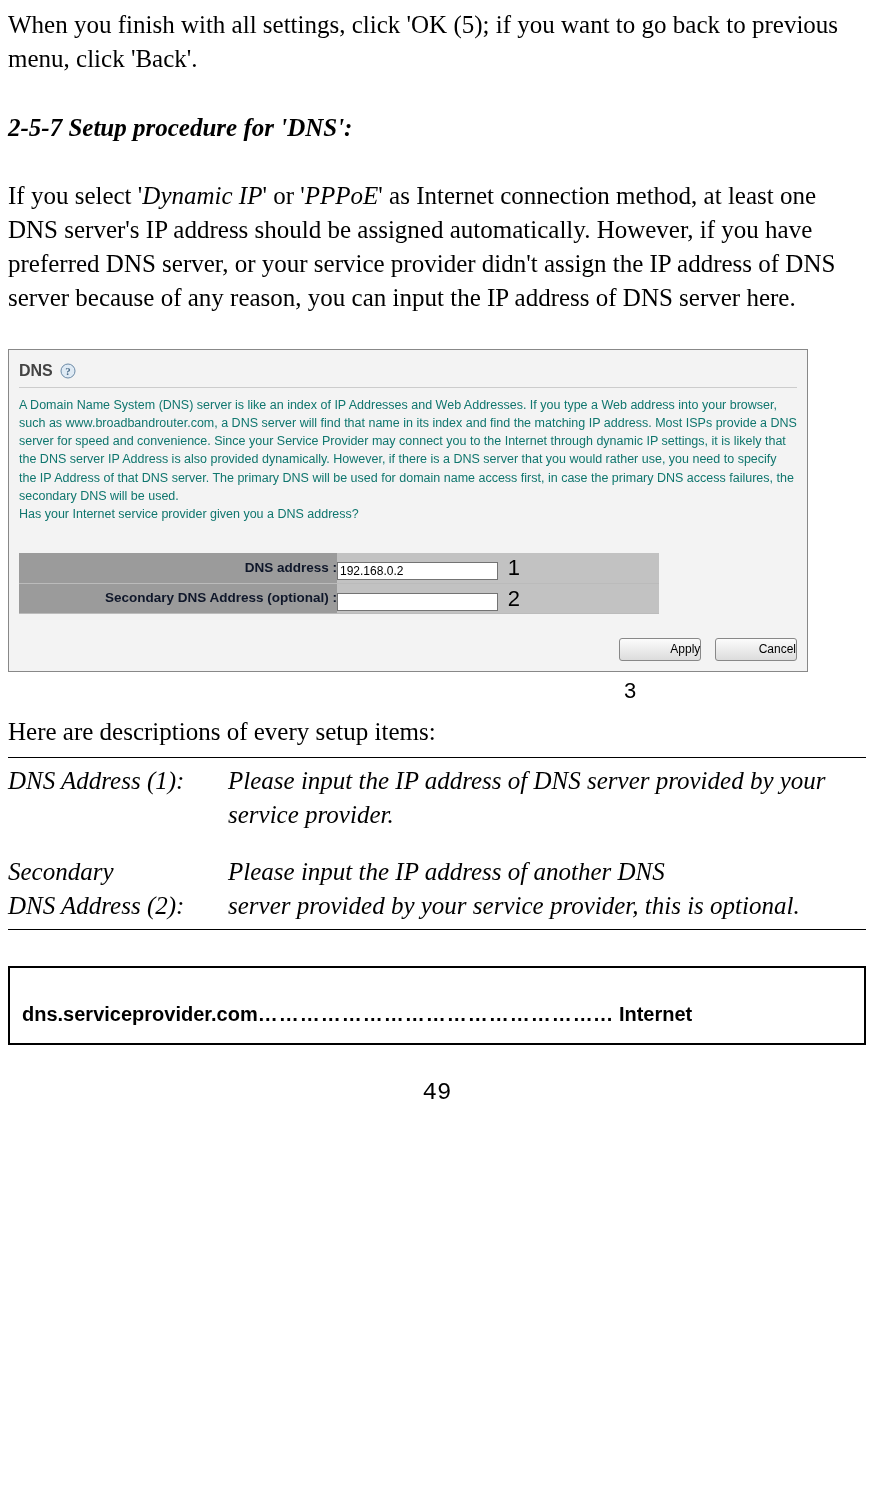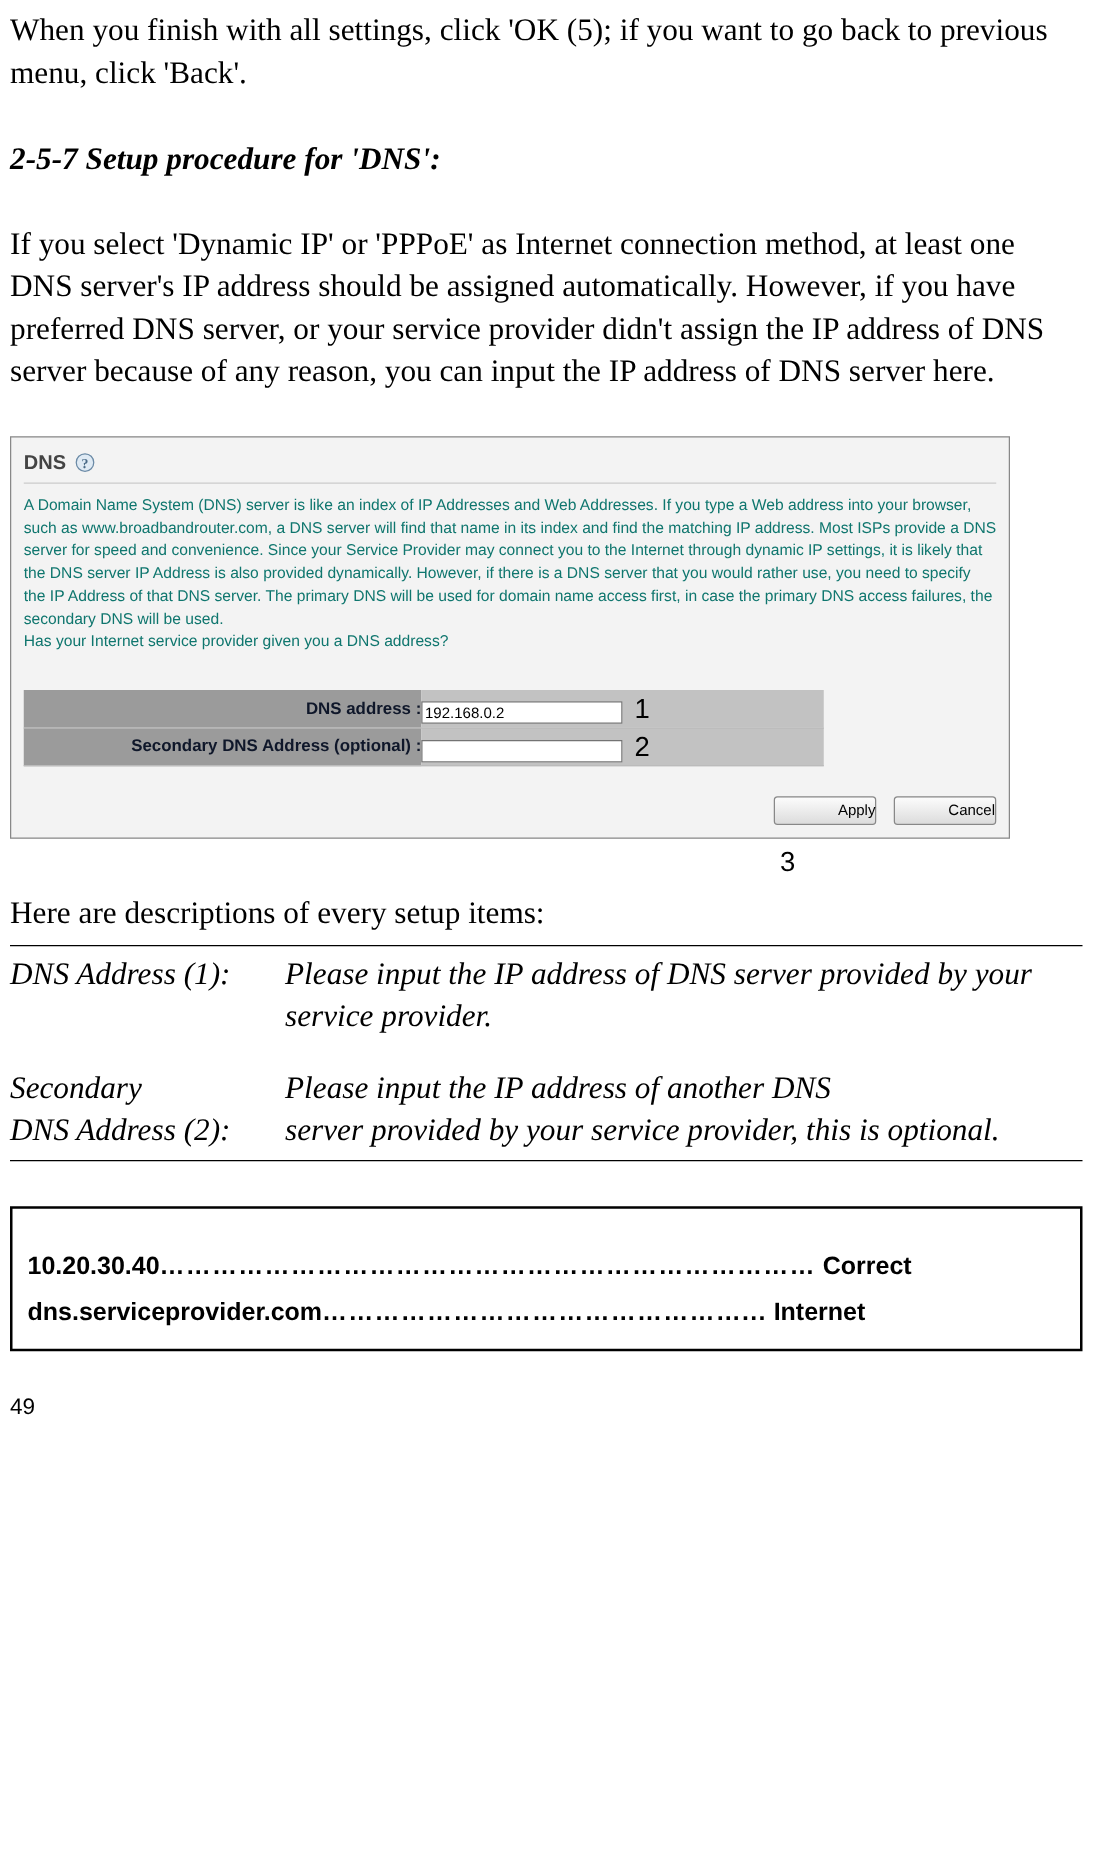--- a/index.html
+++ b/index.html
@@ -14,21 +14,21 @@
     line-height: 1.35;
   }
   .para {
     margin-bottom: 1.4em;
   }
   .subhead {
     font-style: italic;
     font-weight: bold;
     margin-bottom: 1.4em;
   }
-  .ital { }
+  .ital { font-style: italic; }
   .screenshot {
     border: 1px solid #888;
     background: #f3f3f3;
     padding: 10px;
     font-family: Arial, sans-serif;
     font-size: 13px;
     color: #333;
     position: relative;
     width: 800px;
     box-sizing: border-box;
@@ -143,23 +143,24 @@
   .note-box {
     border: 2px solid #000;
     padding: 10px 12px;
     font-family: Arial, Helvetica, sans-serif;
     font-size: 20px;
     font-weight: bold;
     line-height: 1.85;
   }
   .note-box .do-not { font-style: italic; font-weight: bold; }
   .page-num {
-    font-size: 18px;
+    text-align: center;
+    font-size: 24px;
     margin-top: 32px;
-    font-family: Liberation Sans, sans-serif;
+    font-family: Liberation Mono, monospace;
   }
   .dots {
     letter-spacing: 1px;
   }
 </style>
 </head>
 <body>
 
 <div class="para">When you finish with all settings, click 'OK (5); if you want to go back to previous menu, click 'Back'.</div>
 
@@ -230,20 +231,17 @@
       <span>Please input the IP address of another DNS</span><br>
       <span>server provided by your service provider, this is optional.</span>
     </td>
   </tr>
 </tbody>
   </table>
 
 <div class="note-box">
   <div style="height:18px"></div>
   <div>
-    <span>10.20.30.40</span><span class="dots">…………………………………………………………………</span><span> Correct</span>
-  </div>
-  <div>
     <span>dns.serviceprovider.com</span><span class="dots">…………………………………………...</span><span> Internet</span>
   </div>
 </div>
 
 <div class="page-num">49</div>
 
 </body></html>

